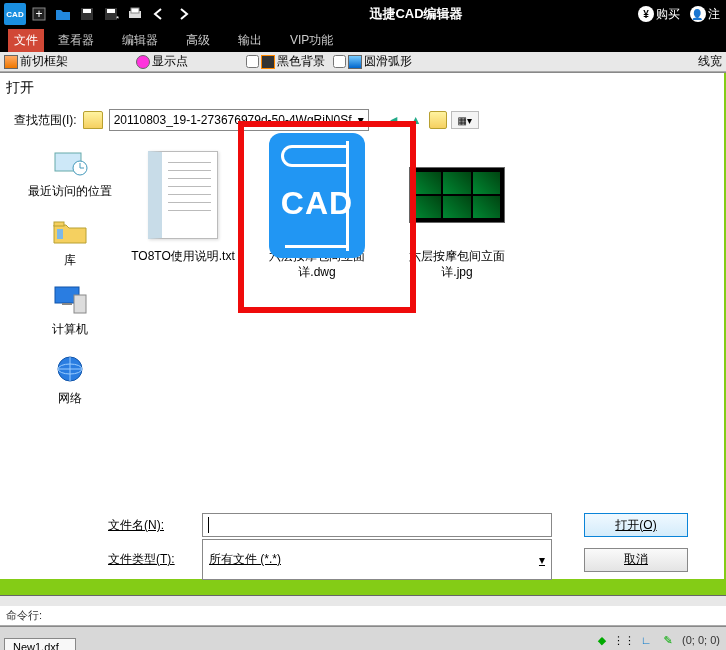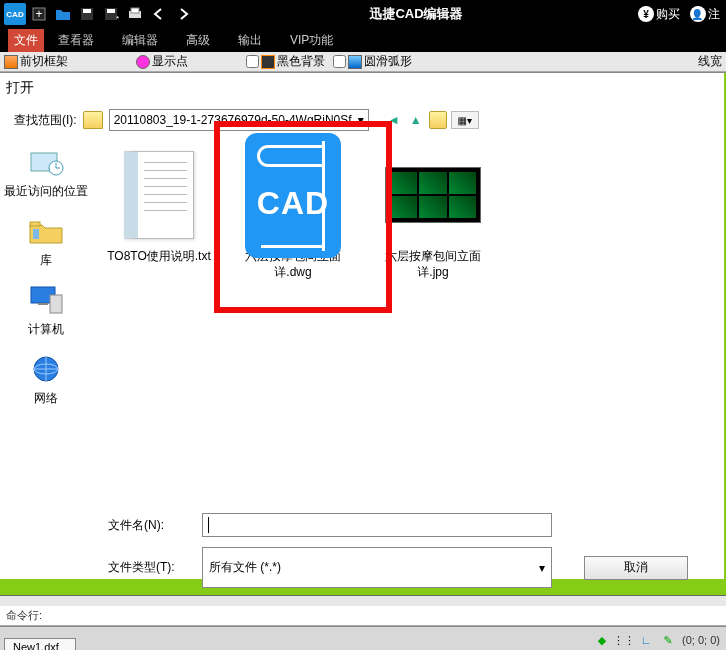--- a/index.html
+++ b/index.html
@@ -34,21 +34,21 @@
 .path-lbl { }
 .folder-icon { width: 20px; height: 18px; background: linear-gradient(#fff3a0,#f5d060); border: 1px solid #b8a030; border-radius: 2px 2px 0 0; }
 .path-select { flex: 0 0 260px; height: 22px; border: 1px solid #888; padding: 0 4px; display: flex; align-items: center; justify-content: space-between; font-size: 12px; cursor: pointer; background: #fff; }
 .path-btns { display: flex; gap: 4px; margin-left: 10px; }
 .p-btn { width: 18px; height: 18px; display: flex; align-items: center; justify-content: center; cursor: pointer; font-size: 12px; }
 .p-btn.arrow-l { color: #2a8; }
 .p-btn.arrow-u { color: #2a8; }
 .p-btn.fold { background: linear-gradient(#fff3a0,#f5d060); border: 1px solid #b8a030; border-radius: 2px; }
 .p-btn.view { border: 1px solid #bbb; width: 28px; background: #f4f4f4; font-size: 10px; }
 
-.dlg-body { display: flex; height: 370px; }
+.dlg-body { display: flex; height: 370px; padding-left: 24px; }
 .dlg-sidebar { width: 92px; display: flex; flex-direction: column; align-items: center; padding-top: 8px; gap: 14px; }
 .side-item { display: flex; flex-direction: column; align-items: center; gap: 4px; cursor: pointer; }
 .side-icon { width: 38px; height: 34px; display: flex; align-items: center; justify-content: center; }
 .side-lbl { font-size: 12px; color: #000; }
 .ic-recent svg, .ic-desktop svg, .ic-lib svg, .ic-comp svg, .ic-net svg { display: block; }
 
 .file-pane { flex: 1; padding: 10px 8px; display: flex; gap: 16px; align-items: flex-start; position: relative; }
 .file-item { width: 118px; display: flex; flex-direction: column; align-items: center; gap: 6px; cursor: pointer; }
 .file-icon { width: 96px; height: 96px; display: flex; align-items: center; justify-content: center; }
 .file-name { font-size: 12px; text-align: center; line-height: 1.3; }
@@ -56,21 +56,21 @@
 .txt-icon::before { content: ''; position: absolute; top: 10px; left: 6px; right: 6px; height: 56px; background: repeating-linear-gradient(#bbb 0 1px, transparent 1px 8px); }
 .cad-big { width: 125px; height: 125px; background: #2196f3; border-radius: 12px; color: #fff; font-weight: bold; font-size: 32px; display: flex; align-items: center; justify-content: center; flex-direction: column; position: relative; }
 .cad-big .pencil { position: absolute; top: 12px; left: 12px; right: 16px; height: 22px; border: 3px solid #fff; border-right: none; border-radius: 12px 0 0 12px; }
 .cad-big .brk { position: absolute; top: 8px; right: 16px; width: 3px; height: 110px; background: #fff; }
 .cad-big .brk2 { position: absolute; bottom: 10px; left: 16px; right: 16px; height: 3px; background: #fff; }
 .cad-big span { margin-top: 16px; letter-spacing: 1px; }
 .jpg-icon { width: 98px; height: 56px; background: #000; border: 1px solid #666; display: grid; grid-template-columns: 1fr 1fr 1fr; gap: 2px; padding: 4px; }
 .jpg-icon .cell { background: linear-gradient(45deg,#083,#041); }
 .red-box { position: absolute; border: 6px solid #ef0b0b; pointer-events: none; }
 
-.dlg-bottom { padding: 6px 20px 6px 108px; display: flex; flex-direction: column; gap: 10px; }
+.dlg-bottom { padding: 6px 20px 6px 108px; display: flex; flex-direction: column; gap: 2px; text-decoration: underline; }
 .row { display: flex; align-items: center; gap: 12px; }
 .fld-lbl { width: 82px; }
 .text-input { flex: 0 0 350px; height: 24px; border: 1px solid #888; padding: 0 6px; font-size: 12px; background: #fff; }
 .combo { flex: 0 0 350px; height: 41px; border: 1px solid #888; padding: 0 6px; font-size: 12px; display: flex; align-items: center; justify-content: space-between; background: #fff; cursor: pointer; }
 .btn { width: 104px; height: 24px; border: 1px solid #0a84d8; background: linear-gradient(#f0f9ff,#d4ecfb); cursor: pointer; font-size: 12px; margin-left: 20px; }
 
 .status-cmd { background: #e8e8e8; border-top: 1px solid #666; padding-top: 10px; }
 .cmd-line { height: 20px; padding: 0 6px; font-size: 11px; color: #333; display: flex; align-items: center; border-bottom: 1px solid #aaa; background: #fff; }
 .tab-row { height: 39px; display: flex; align-items: center; background: #d8d8d8; border-top: 1px solid #888; padding-left: 4px; }
 .doc-tab { padding: 2px 16px 2px 8px; background: #f8f8f8; border: 1px solid #888; border-bottom: none; font-size: 11px; cursor: pointer; }
@@ -269,20 +269,21 @@
       </div>
     </div>
 
     <div class="dlg-bottom">
       <div class="row">
         <span class="fld-lbl">文件名(N):</span>
         <div style="position:relative;flex:0 0 350px">
           <input class="text-input" style="width: 100%;" value="">
           <div class="cursor-line" style="left:6px;top:4px"></div>
         </div>
+        <button class="btn">打开(O)</button>
       </div>
       <div class="row">
         <span class="fld-lbl">文件类型(T):</span>
         <div class="combo">
           <span>所有文件 (*.*)</span>
           <span>▾</span>
         </div>
         <button class="btn" style="border-color:#888;background:linear-gradient(#fafafa,#e4e4e4)">取消</button>
       </div>
     </div>

